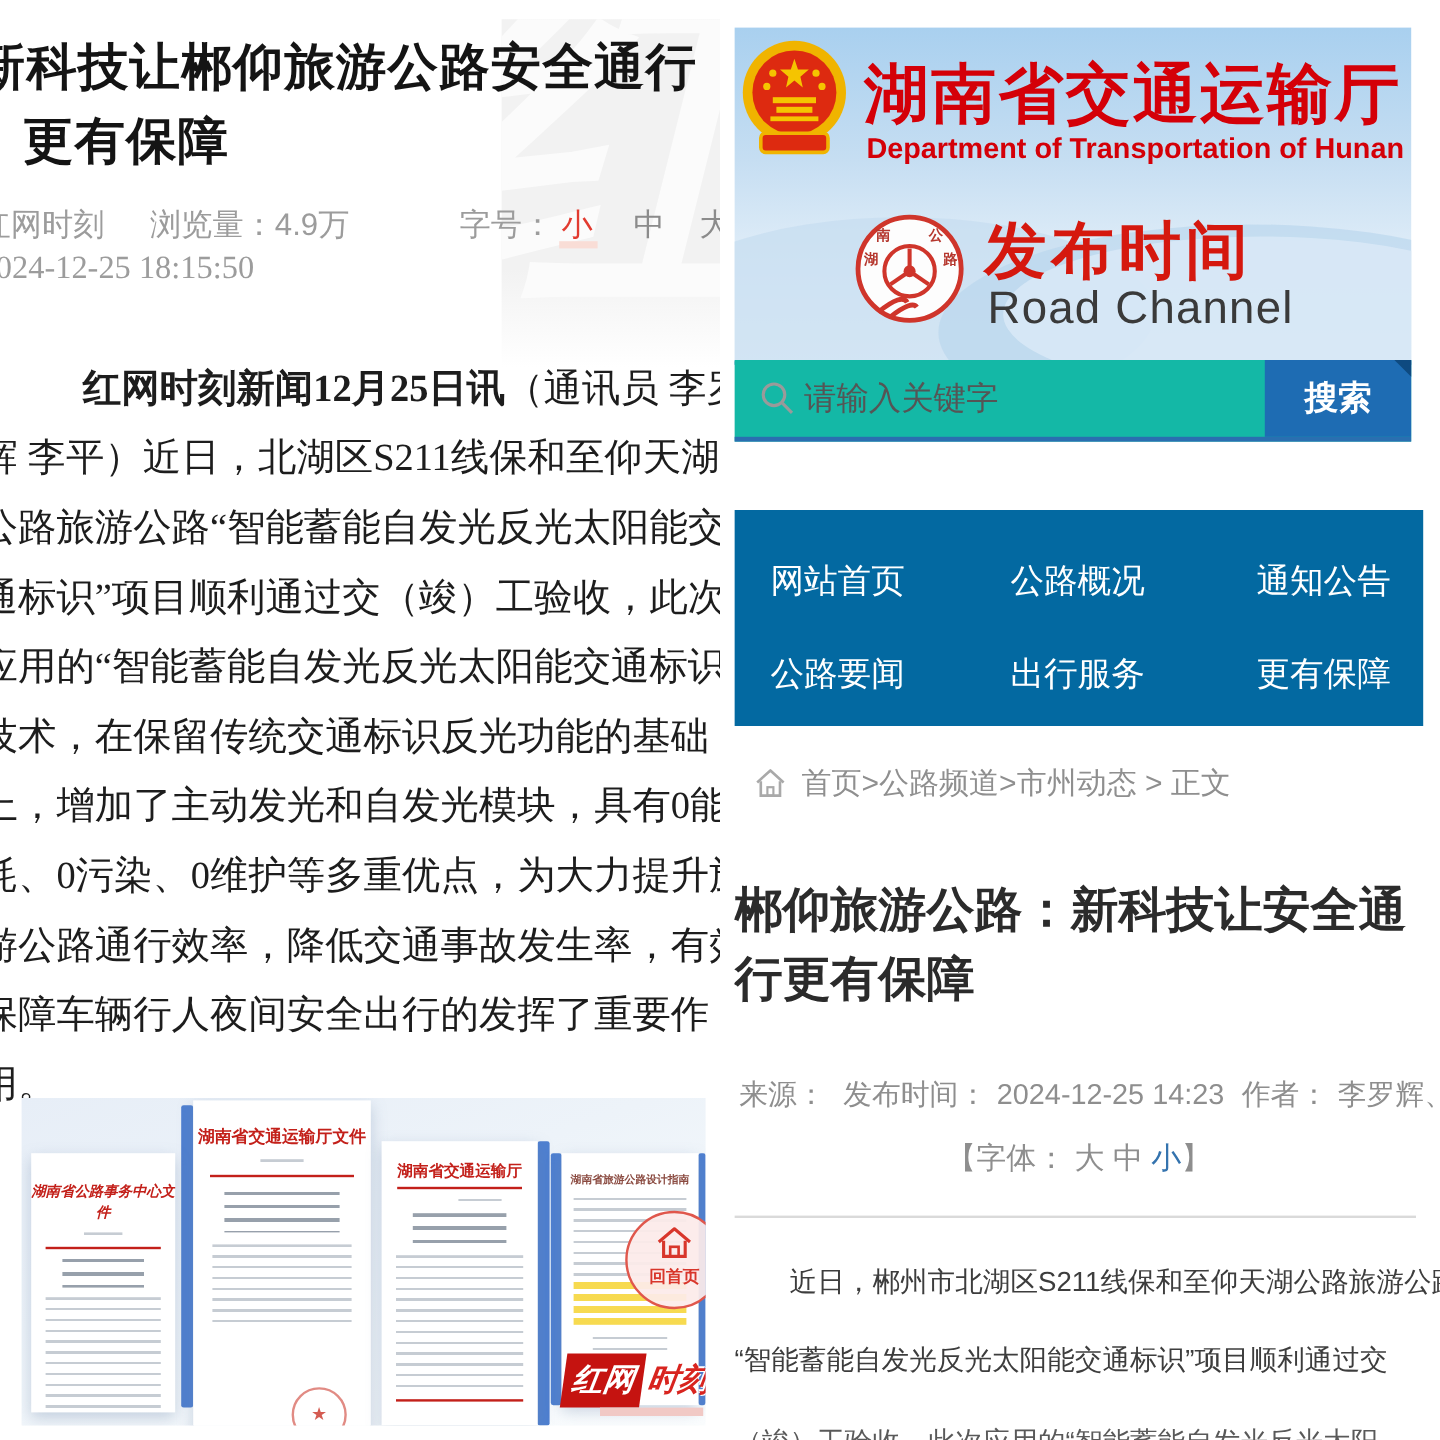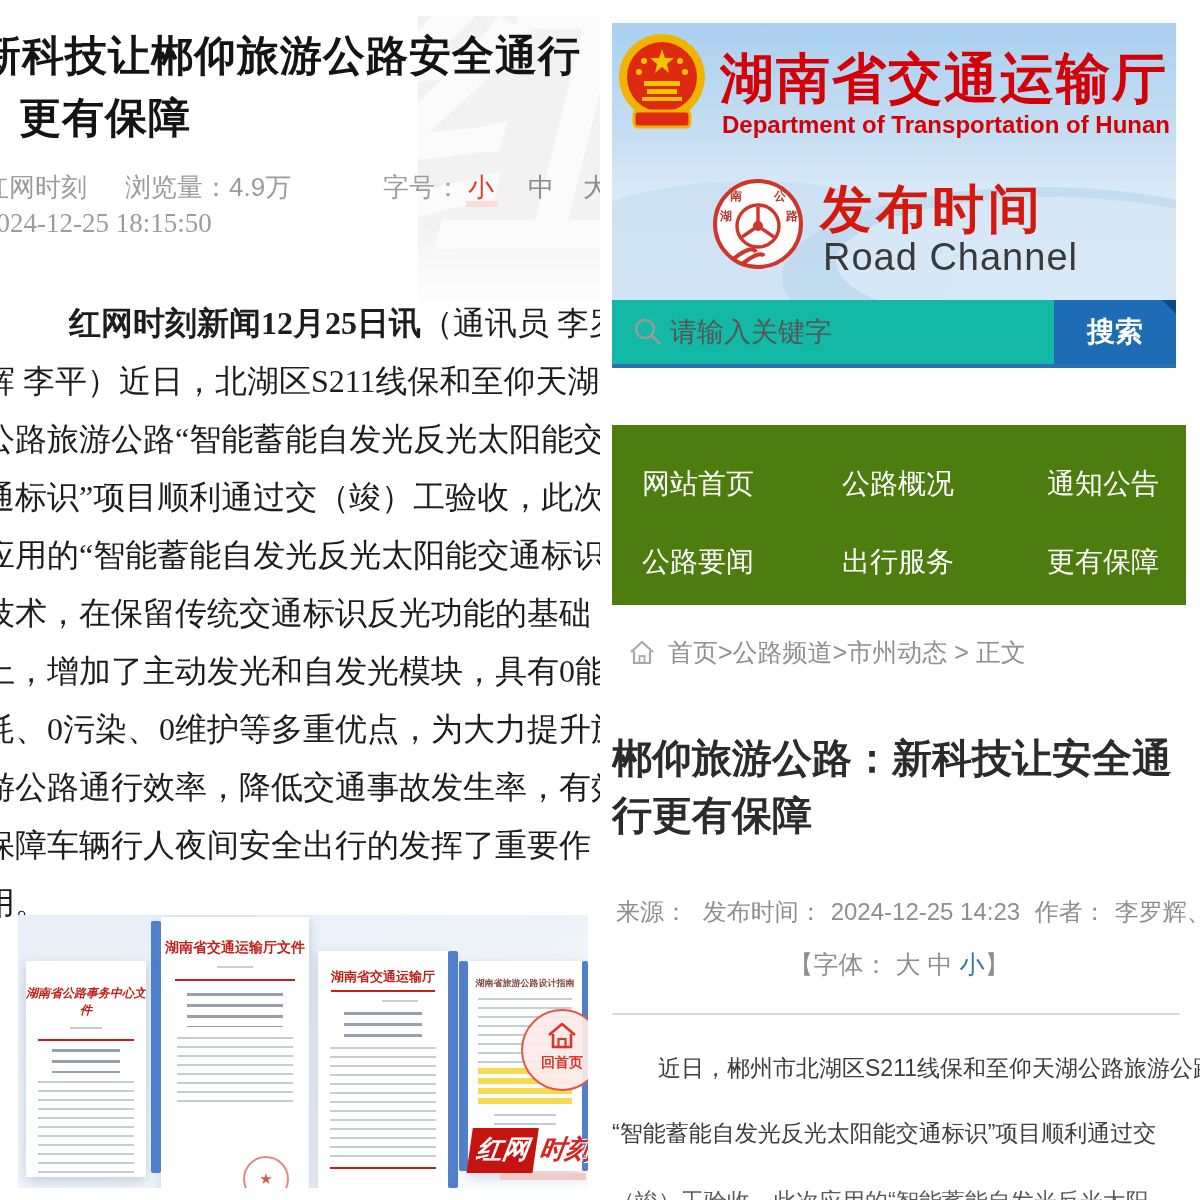--- a/index.html
+++ b/index.html
@@ -67,21 +67,21 @@
   .rp-search{position:absolute;left:0;top:300px;width:564px;height:64px;background:#14b8a6;
      border-bottom:4px solid #2a6fb0;display:flex;}
   .rp-search input{flex:1;border:none;outline:none;font-size:27px;color:#444;
      padding:0 0 0 58px;font-family:"Liberation Sans",sans-serif;background:transparent;}
   .rp-search input::placeholder{color:#555;}
   .rp-search .mag{position:absolute;left:20px;top:16px;}
   .rp-search button{width:122px;border:none;background:#1e6cb3;color:#fff;font-size:28px;
      font-weight:bold;cursor:pointer;position:relative;font-family:"Liberation Sans",sans-serif;}
   .rp-search button::after{content:"";position:absolute;right:0;top:0;border-style:solid;
      border-width:0 14px 14px 0;border-color:transparent #0e4a80 transparent transparent;}
-  .rp-nav{position:absolute;left:0;top:425px;width:574px;height:180px;background:#4d7c0f;
+  .rp-nav{position:absolute;left:0;top:425px;width:574px;height:180px;background:#0369a1;
      display:grid;grid-template-columns:200px 205px auto;box-sizing:border-box;
      padding:20px 0 4px 30px;align-items:center;}
   .rp-nav span{color:#fff;font-size:28px;cursor:pointer;}
   .rp-crumb{position:absolute;left:16px;top:636px;display:flex;align-items:center;gap:12px;
      color:#8f8f8f;font-size:25px;white-space:nowrap;}
   .rp-title{position:absolute;left:0;width:574px;font-size:40px;
      font-weight:700;color:#2b2b2b;white-space:nowrap;}
   .rp-meta{position:absolute;left:0;top:896px;width:574px;text-align:center;color:#8e8e8e;
      font-size:24px;white-space:nowrap;}
   .rp-meta span{margin:0 4px;}

